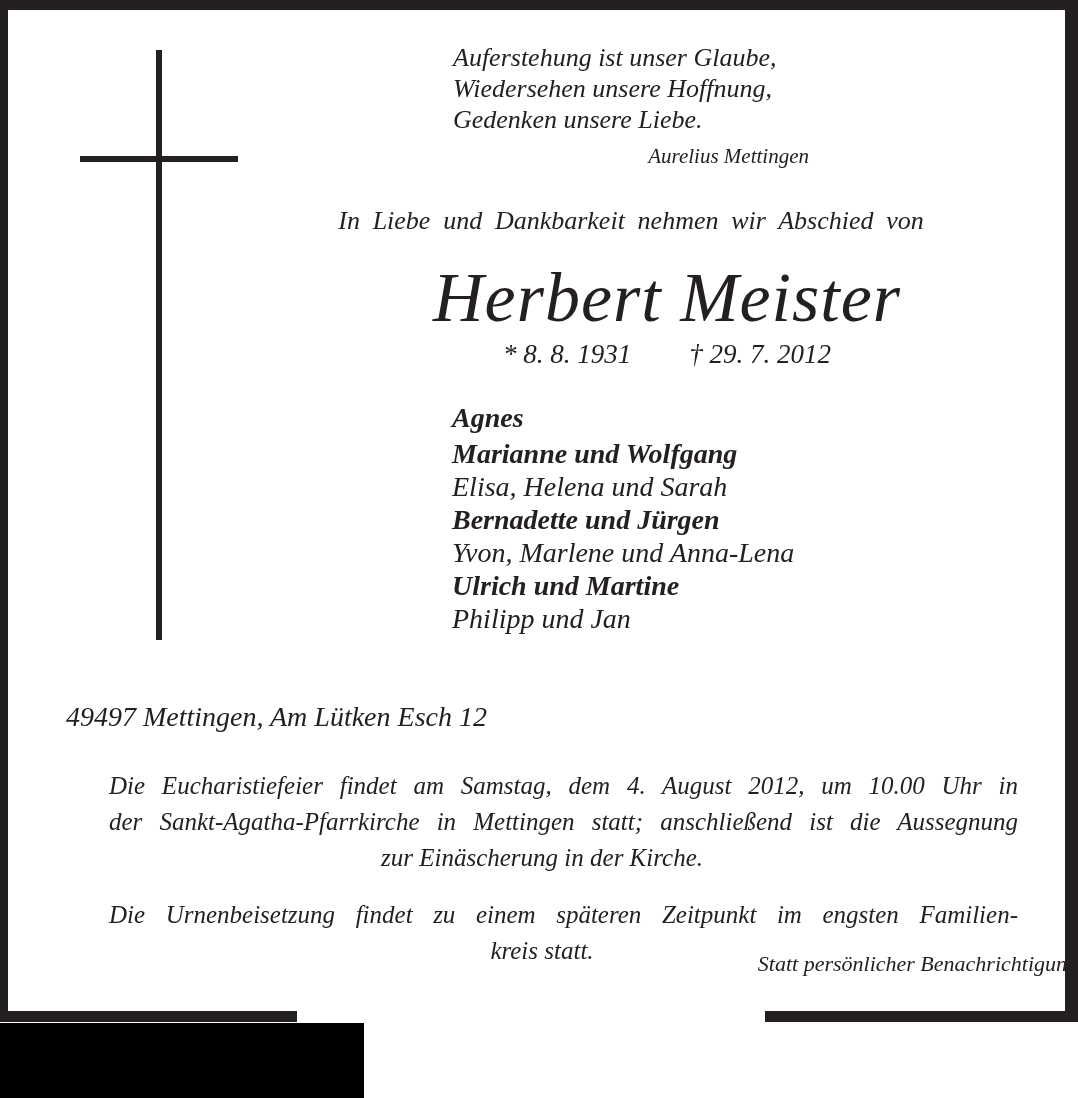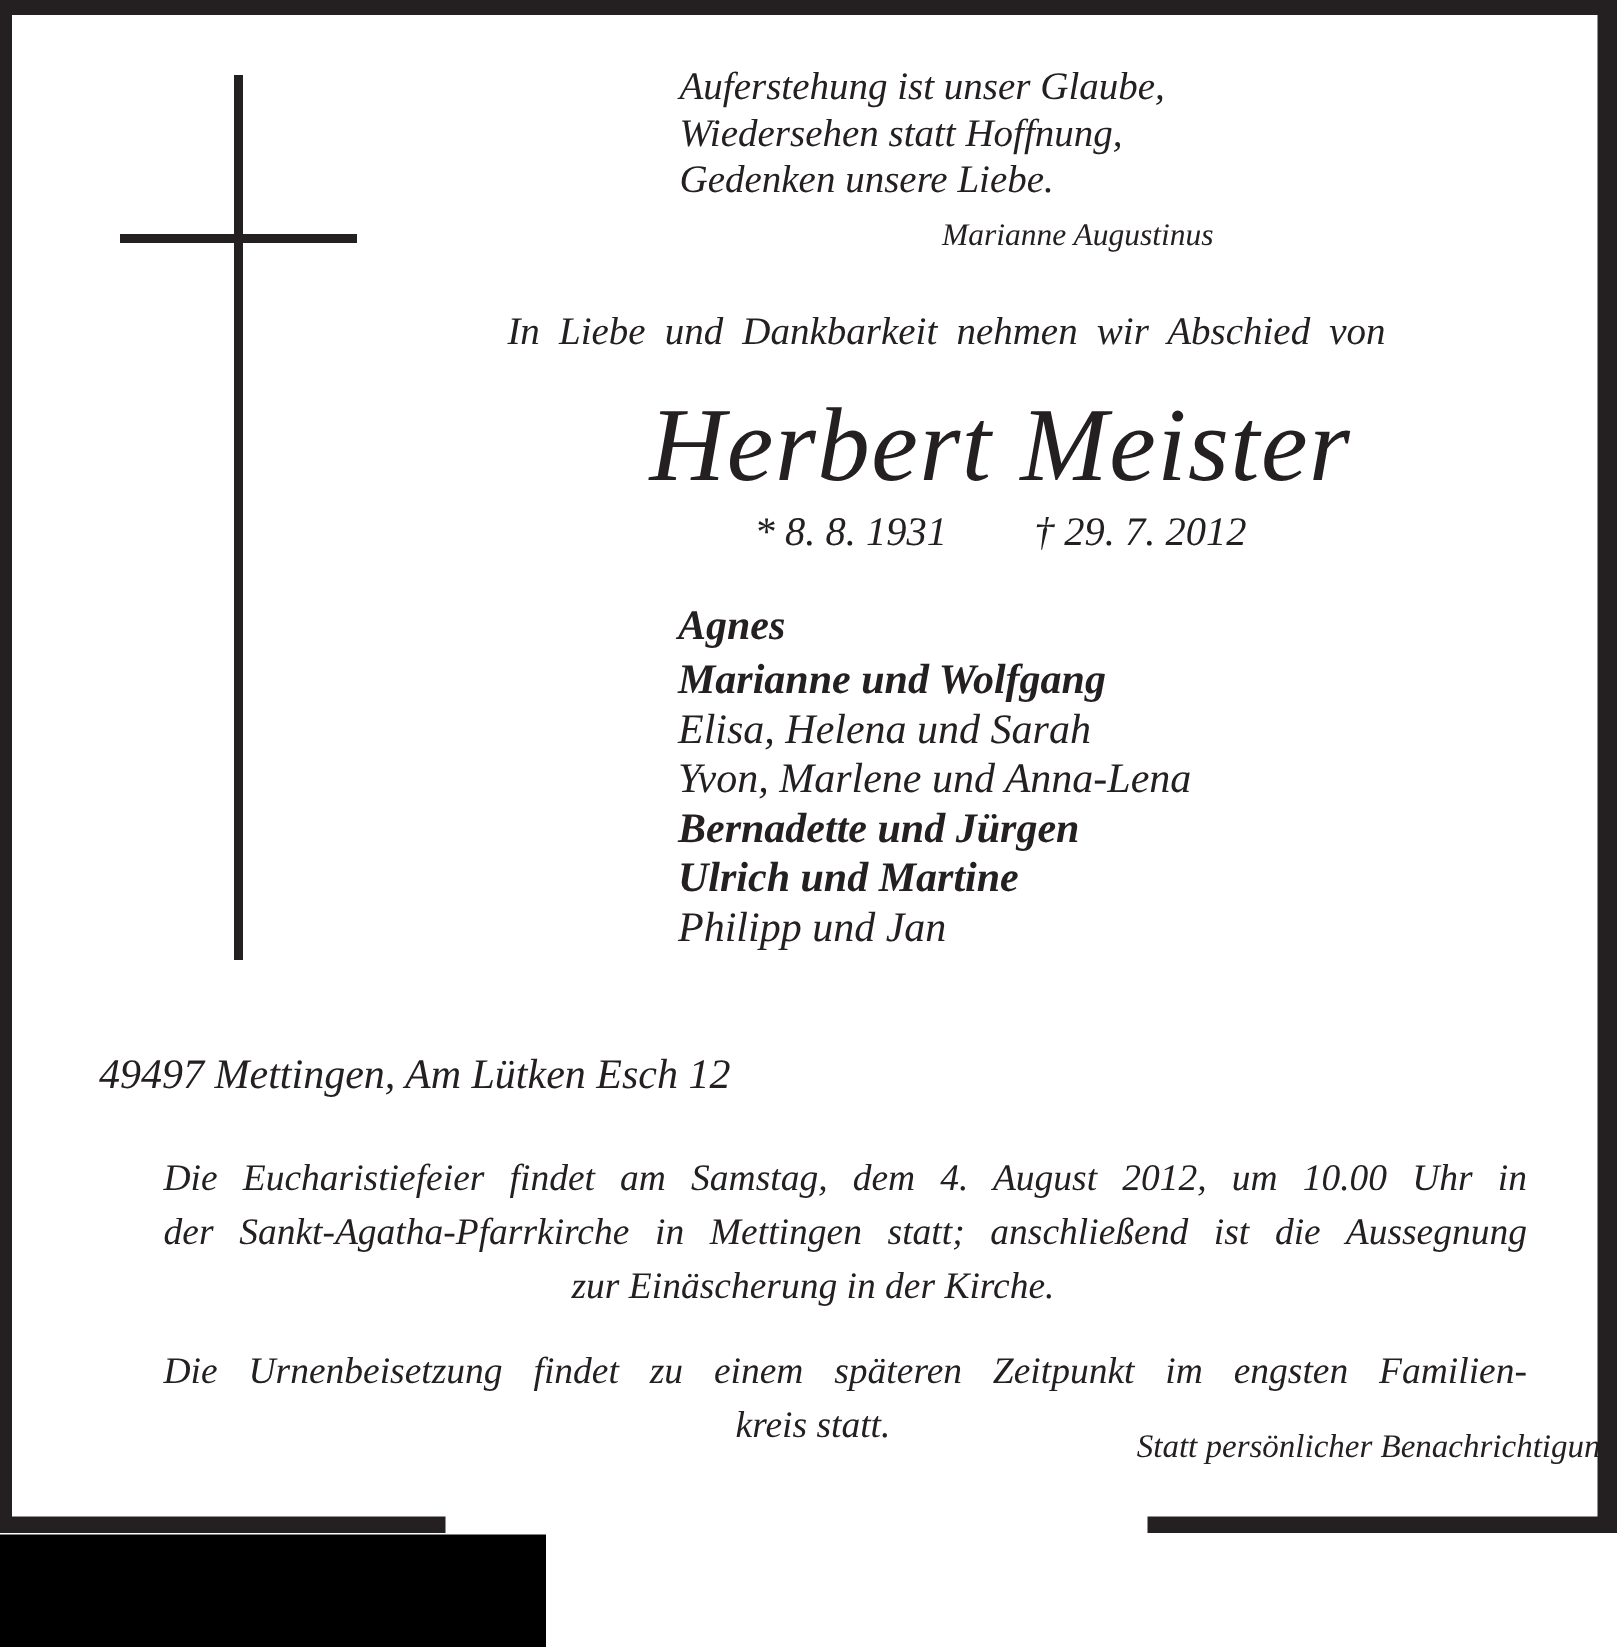--- a/index.html
+++ b/index.html
@@ -70,40 +70,40 @@
   <div class="fseg frame-bot-l"></div>
   <div class="fseg frame-bot-r"></div>
 
   <div>
     <div class="cross-v"></div>
     <div class="cross-h"></div>
   </div>
 
   <div class="epigraph">
     <div>Auferstehung ist unser Glaube,</div>
-    <div>Wiedersehen statt Hoffnung,</div>
+    <div>Wiedersehen unsere Hoffnung,</div>
     <div>Gedenken unsere Liebe.</div>
-    <div class="attribution">Marianne Augustinus</div>
+    <div class="attribution">Aurelius Mettingen</div>
   </div>
 
   <div class="farewell">In Liebe und Dankbarkeit nehmen wir Abschied von</div>
 
   <div class="deceased-name">Herbert Meister</div>
 
   <div class="dates">
     <span>* 8. 8. 1931</span>
     <span>† 29. 7. 2012</span>
   </div>
 
   <div class="mourners">
     <div class="m bold">Agnes</div>
     <div class="m bold mt3">Marianne und Wolfgang</div>
     <div class="m">Elisa, Helena und Sarah</div>
+    <div class="m bold">Bernadette und Jürgen</div>
     <div class="m">Yvon, Marlene und Anna-Lena</div>
-    <div class="m bold">Bernadette und Jürgen</div>
     <div class="m bold">Ulrich und Martine</div>
     <div class="m">Philipp und Jan</div>
   </div>
 
   <div class="address">49497 Mettingen, Am Lütken Esch 12</div>
 
   <div class="para para-service">
     <div class="jline">Die Eucharistiefeier findet am Samstag, dem 4. August 2012, um 10.00 Uhr in</div>
     <div class="jline">der Sankt-Agatha-Pfarrkirche in Mettingen statt; anschließend ist die Aussegnung</div>
     <div class="lastline">zur Einäscherung in der Kirche.</div>

